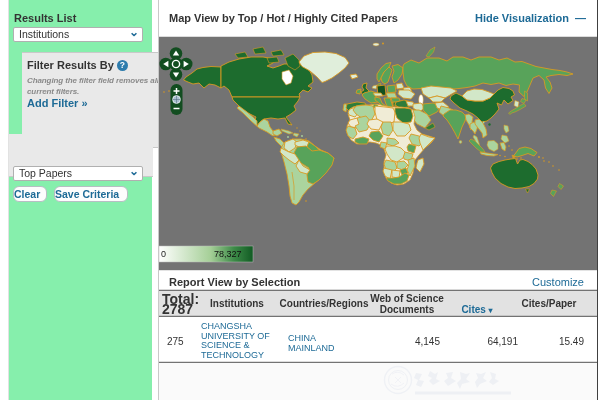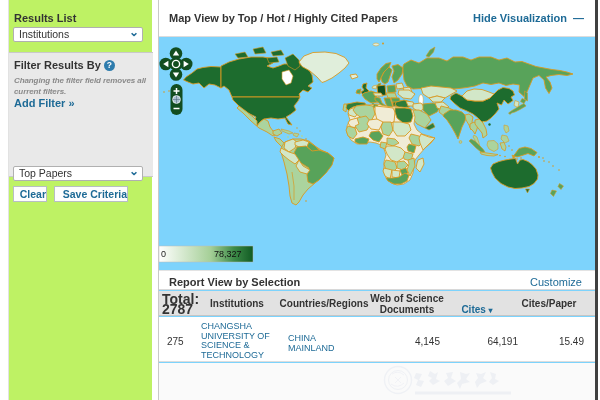--- a/index.html
+++ b/index.html
@@ -1,23 +1,23 @@
 <!DOCTYPE html>
 <html><head><meta charset="utf-8"><style>
 *{margin:0;padding:0;box-sizing:border-box}
 html,body{width:600px;height:400px;font-family:"Liberation Sans",sans-serif;background:#fff;position:relative;overflow:hidden}
-#sidebar{position:absolute;left:8px;top:0;width:144px;height:400px;background:#bef264;border-left:1px solid #e2e2e2}
+#sidebar{position:absolute;left:8px;top:0;width:144px;height:400px;background:#86efac;border-left:1px solid #e2e2e2}
 .lbl{font-size:11px;font-weight:bold;color:#333}
 .dd{position:absolute;height:15px;background:#fff;border:1px solid #b0b0b0;font-size:10.5px;color:#333;line-height:13px;padding-left:5px;border-radius:2px}
 .chev{position:absolute;right:3px;top:-2px;color:#1d6a96;font-size:12px;font-weight:bold}
-#sec2{position:absolute;left:0;top:52px;width:144px;height:96px;background:#e9e9e9;border-top:1px solid #c9c9c9;border-bottom:1px solid #c9c9c9}
+#sec2{position:absolute;left:13px;top:52px;width:144px;height:96px;background:#e9e9e9;border-top:1px solid #c9c9c9;border-bottom:1px solid #c9c9c9}
 #sec3{position:absolute;left:0;top:134px;width:144px;height:43px;background:#e9e9e9;border-bottom:1px solid #c9c9c9}
 .note{position:absolute;left:5px;top:22px;width:136px;font-size:8px;font-style:italic;font-weight:bold;color:#8a8a8a;line-height:1.4;letter-spacing:-0.1px;white-space:nowrap}
-.btn{position:absolute;background:#fdfdfd;border:1px solid #b7bec3;border-radius:0;color:#1d6a96;font-weight:bold;font-size:10.5px;text-align:right;line-height:14px;height:16px}
-#main{position:absolute;left:158px;top:0;width:440px;height:400px;background:#7dd3fc;border-left:1px solid #c9c9c9;border-right:3px solid #404040}
+.btn{position:absolute;background:#fdfdfd;border:1px solid #b7bec3;border-radius:6px;color:#1d6a96;font-weight:bold;font-size:10.5px;text-align:left;line-height:14px;height:16px}
+#main{position:absolute;left:158px;top:0;width:440px;height:400px;background:#737373;border-left:1px solid #c9c9c9;border-right:1px solid #404040}
 #mhead{height:37px;border-bottom:1px solid #dcdcdc;position:relative;background:#fff}
 #mhead .t{position:absolute;left:10px;top:12px;font-size:11px;font-weight:bold;color:#333}
 #mhead .h{position:absolute;right:11px;top:12px;font-size:11px;font-weight:bold;color:#1d6a96}
 #repbar{position:absolute;left:0;top:270px;width:100%;height:20px;border-top:1px solid #e3e3e3;border-bottom:1px solid #d8d8d8;background:#fff}
 #repbar .t{position:absolute;left:10px;top:5px;font-size:11px;font-weight:bold;color:#333}
 #repbar .c{position:absolute;right:13px;top:5px;font-size:11px;color:#1d6a96}
 #thead{position:absolute;left:0;top:291px;width:100%;height:25px;background:#e2e2e2;border-bottom:1px solid #c6c6c6;font-size:10px;font-weight:bold;color:#333}
 .th{position:absolute;text-align:center;line-height:11px}
 #trow{position:absolute;left:0;top:317px;width:100%;height:45px;background:#fff;border-bottom:1px solid #ddd;font-size:10px;color:#333}
 .td{position:absolute}

